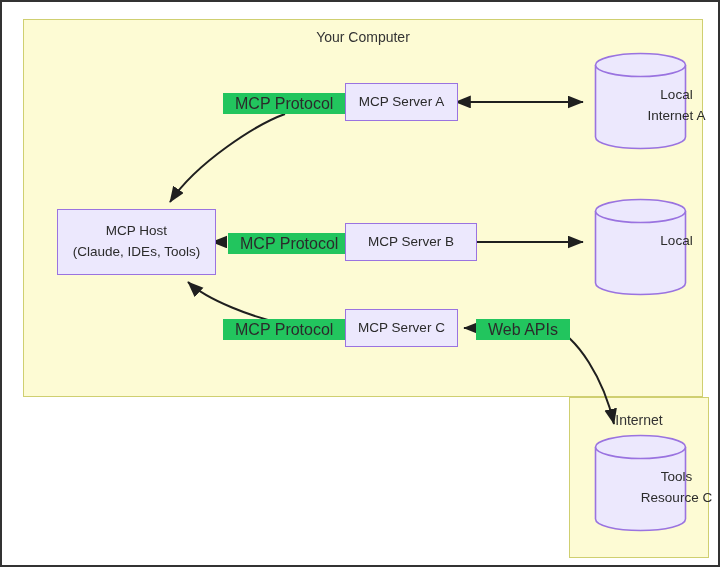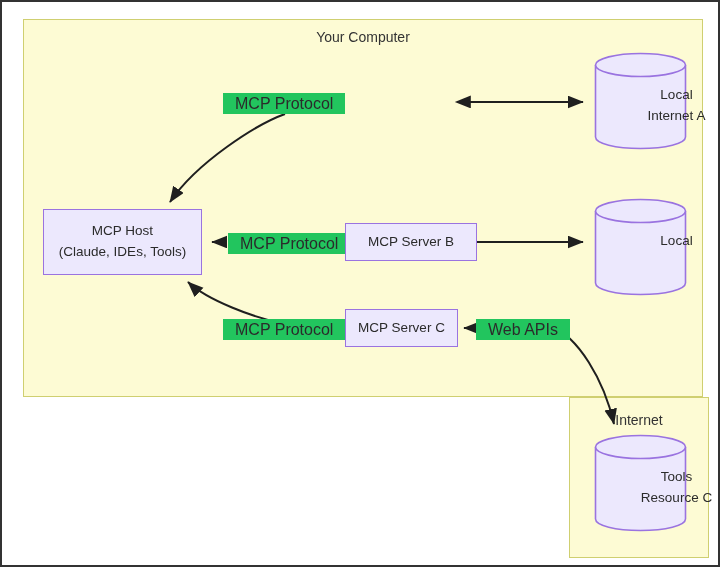--- a/index.html
+++ b/index.html
@@ -58,21 +58,21 @@
     display: flex;
     flex-direction: column;
     align-items: center;
     justify-content: center;
     font-size: 13.5px;
     color: #2b2b2b;
     line-height: 1.55;
     text-align: center;
     white-space: nowrap;
   }
-  #node-mcp-host   { left: 41px;  top: 207px; width: 159px; height: 66px; }
+  #node-mcp-host   { left: 55px;  top: 207px; width: 159px; height: 66px; }
   #node-server-a   { left: 343px; top: 81px;  width: 113px; height: 38px; }
   #node-server-b   { left: 343px; top: 221px; width: 132px; height: 38px; }
   #node-server-c   { left: 343px; top: 307px; width: 113px; height: 38px; }
 
   
   .cylinder {
     position: absolute;
     width: 93px;
     height: 98px;
   }
@@ -175,20 +175,23 @@
   <div class="edge-label" id="label-proto-a">MCP Protocol</div>
   <div class="edge-label" id="label-proto-b">MCP Protocol</div>
   <div class="edge-label" id="label-proto-c">MCP Protocol</div>
   <div class="edge-label" id="label-web-apis">Web APIs</div>
 
   <div class="node-box" id="node-mcp-host">
     <span>MCP Host</span>
     <span>(Claude, IDEs, Tools)</span>
   </div>
 
+  <div class="node-box" id="node-server-a">
+    <span>MCP Server A</span>
+  </div>
 
   <div class="node-box" id="node-server-b">
     <span>MCP Server B</span>
   </div>
 
   <div class="node-box" id="node-server-c">
     <span>MCP Server C</span>
   </div>
 
   <div class="cylinder" id="db-local-a">

